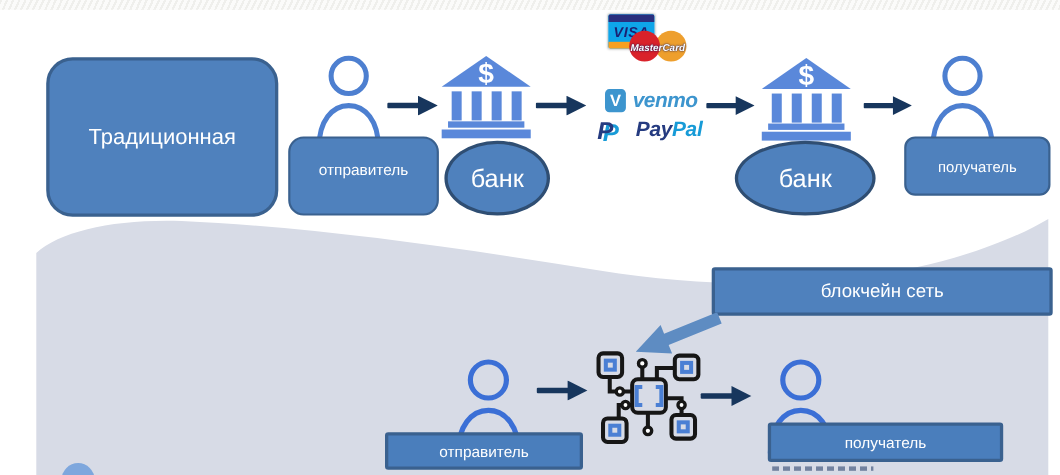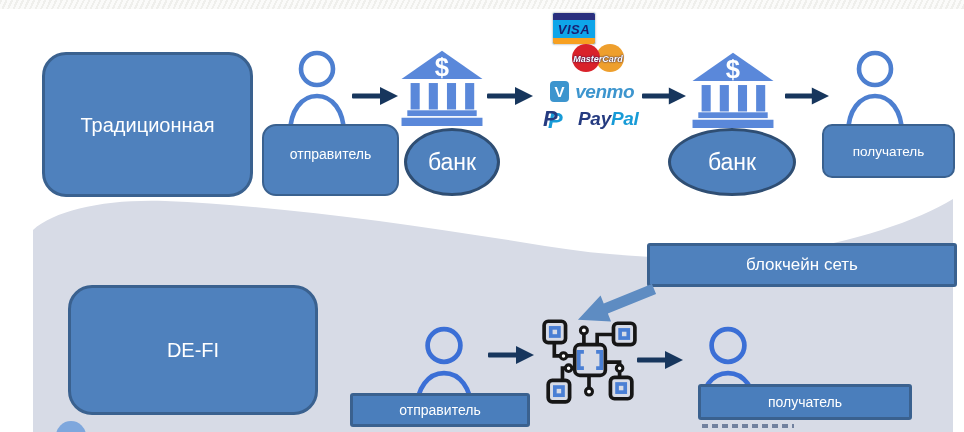--- a/index.html
+++ b/index.html
@@ -55,21 +55,21 @@
   .chain .k{stroke:var(--net-dark);fill:none;stroke-width:3.6;}
   .chain .kc{stroke:var(--net-dark);fill:#fff;stroke-width:3;}
   .chain .b{stroke:var(--net-blue);fill:none;stroke-width:3.6;}
   
   .visa{left:552px;top:12px;width:44px;height:33px;background:#0ea5e9;border:1px solid #dcdcdc;
     border-radius:3px;overflow:hidden;box-shadow:0 0 2px rgba(0,0,0,.15);}
   .visa .s1{height:7px;background:#2a2f7e;}
   .visa .s2{height:18px;display:flex;align-items:center;justify-content:center;
     color:var(--visa-navy);font-weight:bold;font-style:italic;font-size:13px;letter-spacing:.5px;}
   .visa .s3{height:8px;background:var(--visa-orange);}
-  .mc{left:572px;top:44px;width:52px;height:29px;}
+  .mc{left:572px;top:28px;width:52px;height:29px;}
   .mc .c{position:absolute;width:28px;height:28px;border-radius:50%;}
   .mc .red{left:0;top:0;background:var(--mc-red);z-index:2;}
   .mc .org{right:0;top:0;background:var(--mc-orange);z-index:1;}
   .mc .t{position:absolute;z-index:3;left:0;top:10px;width:100%;text-align:center;color:#fff;
     font-style:italic;font-weight:bold;font-size:9px;text-shadow:0 0 2px rgba(20,20,90,.9),0 0 1px rgba(20,20,90,.9);}
   .venmo{left:550px;top:80px;width:84px;height:23px;display:flex;align-items:center;gap:6px;}
   .venmo .sq{width:21px;height:21px;background:var(--venmo-blue);border-radius:4px;color:#fff;
     font-weight:bold;font-size:15px;display:flex;align-items:center;justify-content:center;}
   .venmo .w{color:var(--venmo-blue);font-weight:bold;font-size:19px;font-style:italic;letter-spacing:-.5px;text-align:right;}
   .paypal{left:543px;top:105px;width:94px;height:28px;display:flex;align-items:center;}
@@ -199,23 +199,20 @@
     <svg viewBox="0 0 66 84">
         <circle cx="33" cy="19" r="16"></circle>
         <path d="M6,84 C6,60 18,46 33,46 C48,46 60,60 60,84"></path>
       </svg>
   </div>
 
   <div class="abs bluebox lbl-receiver-top">
     <span>получатель</span>
   </div>
 
-  <div class="abs bluebox defi-box">
-    <span>DE-FI</span>
-  </div>
 
   <div class="abs bluebox net-box">
     <span>блокчейн сеть</span>
   </div>
 
   <div class="abs bigarrow" style="left:556px;top:284px;">
     <svg viewBox="0 0 104 50">
       <g transform="translate(98,5) rotate(158)">
         <polygon points="0,-5.5 52,-5.5 52,-14 82,0 52,14 52,5.5 0,5.5"></polygon>
       </g>

